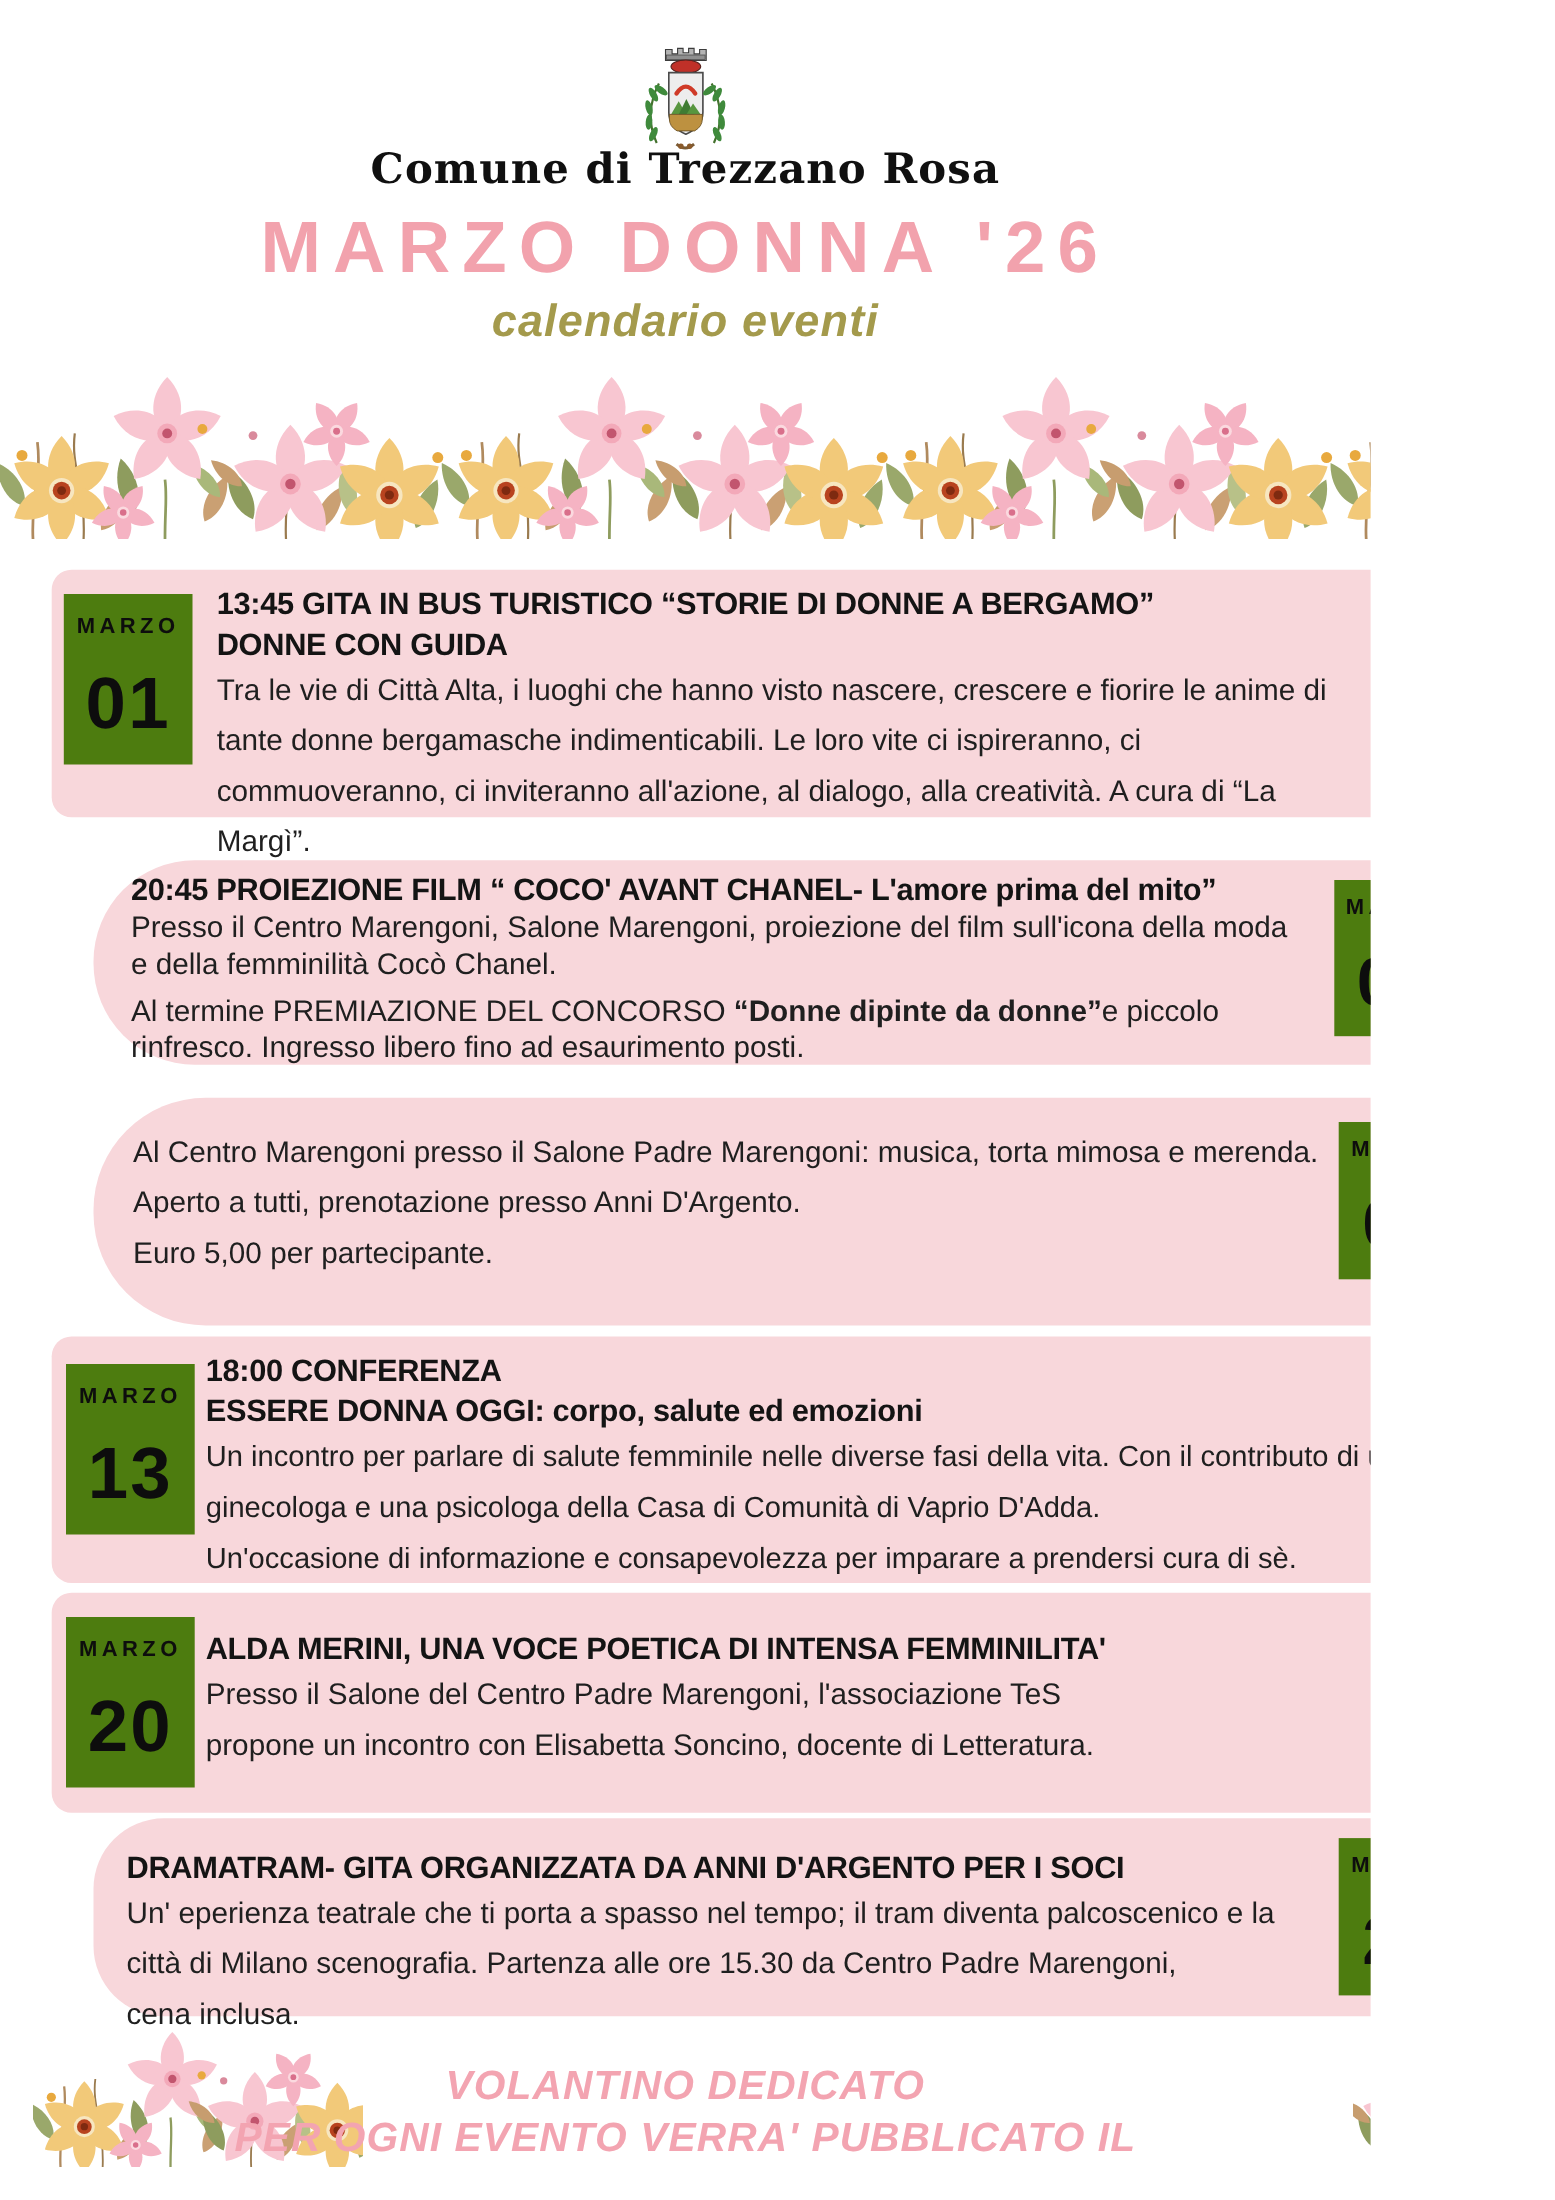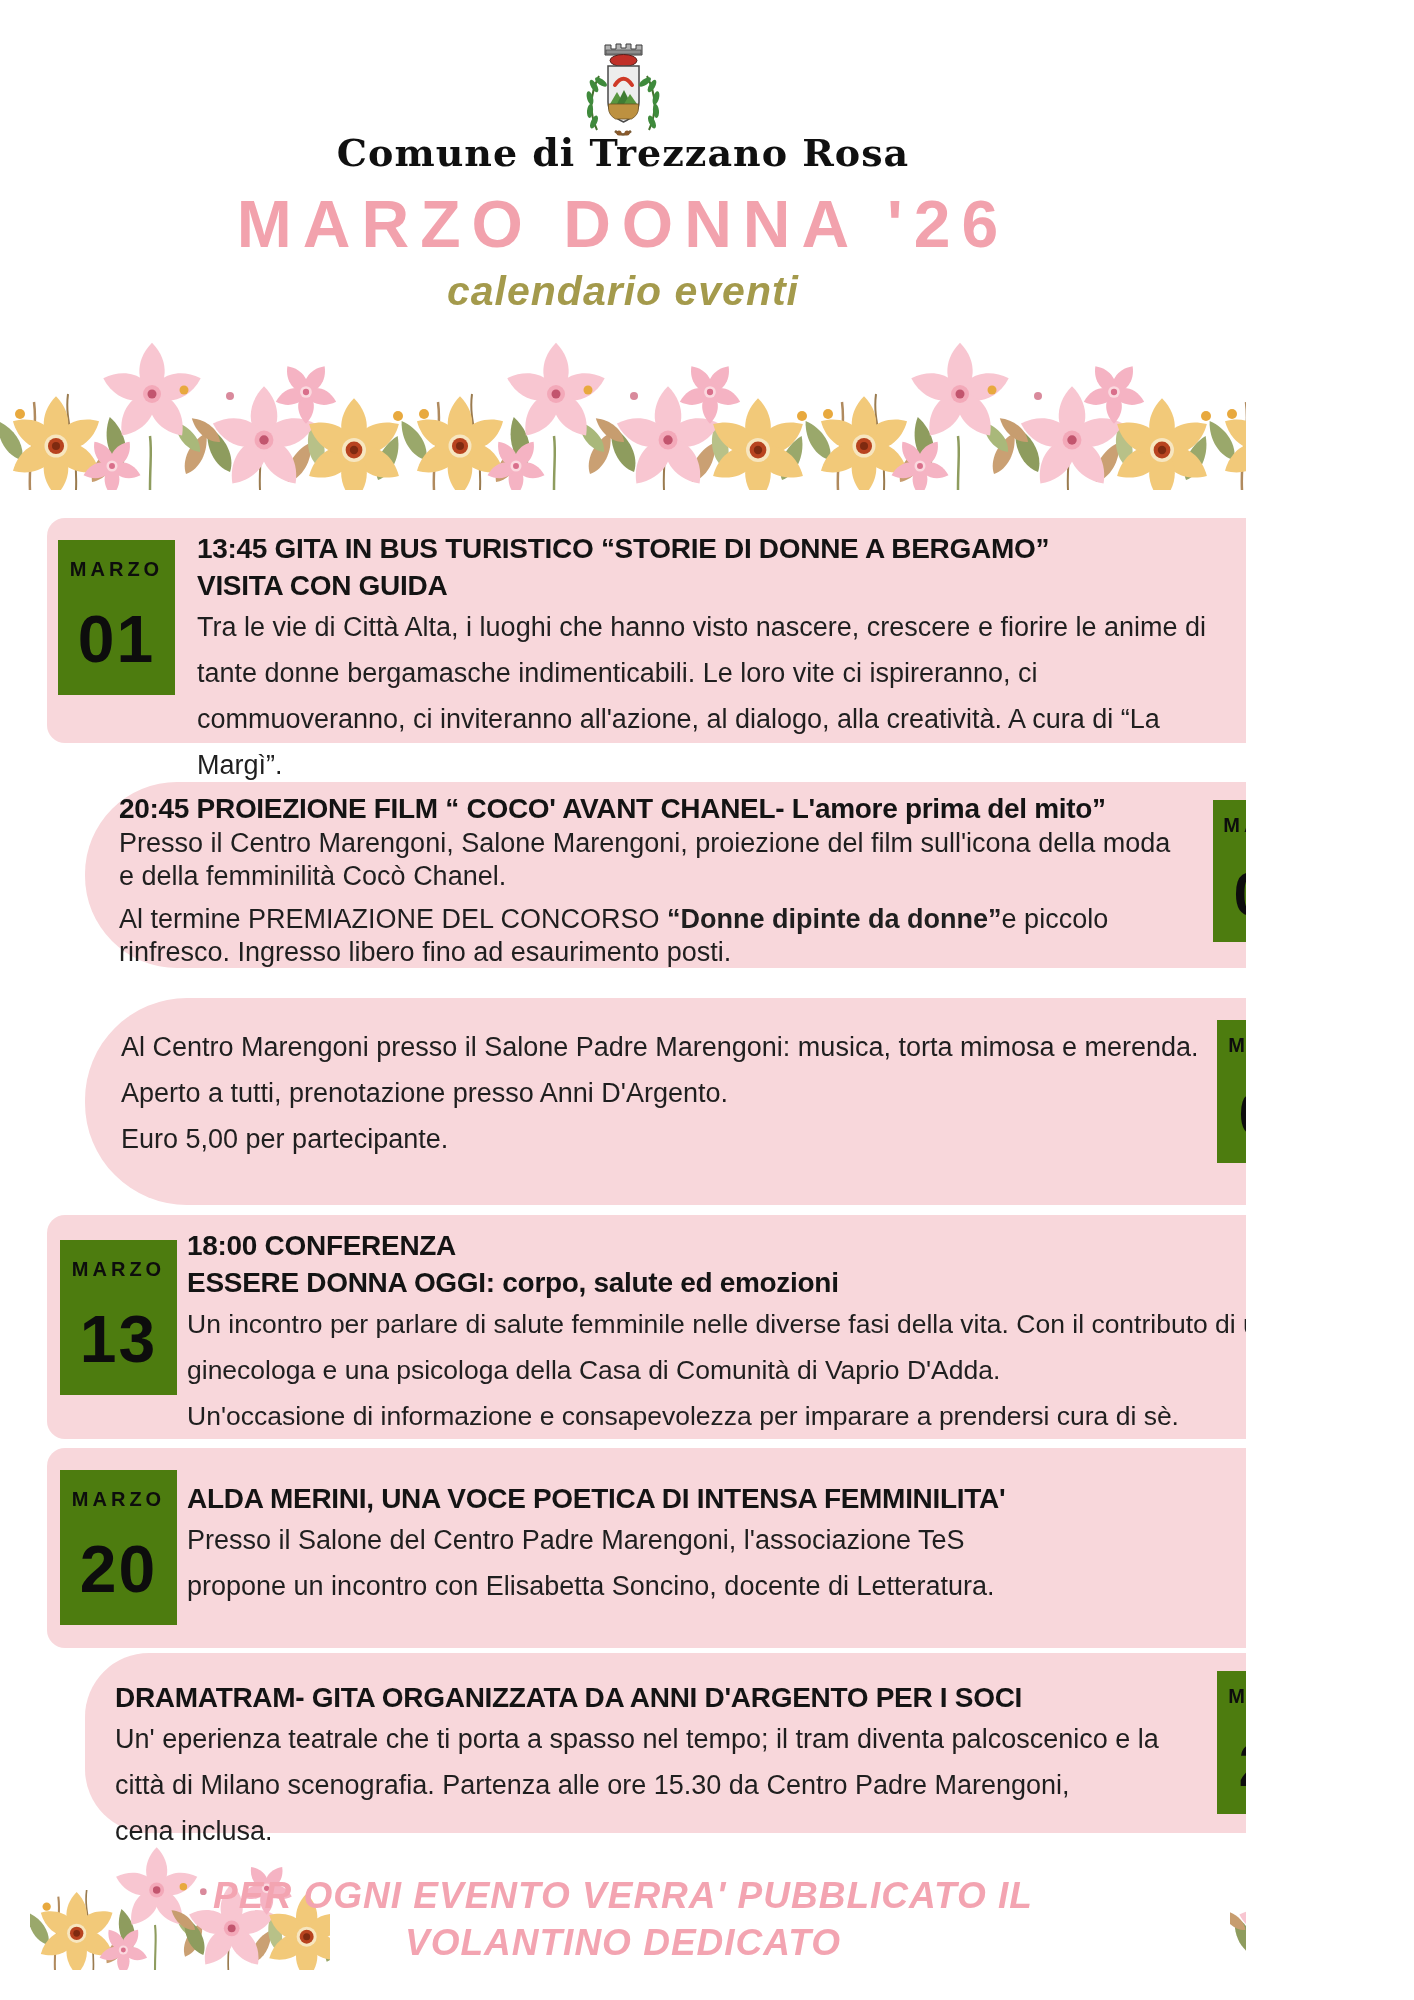--- a/index.html
+++ b/index.html
@@ -187,21 +187,21 @@
   </svg>
 
   <main id="events">
       <section class="card c1">
     <div class="datebox">
       <div class="month">MARZO</div>
       <div class="day">01</div>
     </div>
     <div class="content">
           <div class="tl">13:45 GITA IN BUS TURISTICO “STORIE DI DONNE A BERGAMO”</div>
-          <div class="tl">VISITA CON GUIDA</div>
+          <div class="tl">DONNE CON GUIDA</div>
           <p class="bd"><span>Tra le vie di Città Alta, i luoghi che hanno visto nascere, crescere e fiorire le anime di tante donne bergamasche indimenticabili. Le loro vite ci ispireranno, ci commuoveranno, ci inviteranno all'azione, al dialogo, alla creatività. A cura di “La Margì”.
 Quota di partecipazione € 10,00 a persona, posti limitati.</span></p>
         </div>
   </section>
       <section class="card c2">
     <div class="datebox">
       <div class="month">MARZO</div>
       <div class="day">07</div>
     </div>
     <div class="content">
@@ -255,20 +255,20 @@
 cena inclusa.</span></p>
         </div>
   </section>
     </main>
 
   <svg class="floral-bl" width="300" height="125" viewBox="0 0 360 150">
     <use href="#tA" x="0" y="-8"></use>
       <use href="#tB" x="180" y="-8"></use>
   </svg>
   <div class="footer-note">
+    <div>VOLANTINO DEDICATO</div>
     <div>PER OGNI EVENTO VERRA' PUBBLICATO IL</div>
-    <div>VOLANTINO DEDICATO</div>
   </div>
   <svg class="floral-br" width="184" height="125" viewBox="0 0 220 150">
     <use href="#tB" x="0" y="-8"></use>
   </svg>
 
 </div>
 
 </body></html>

